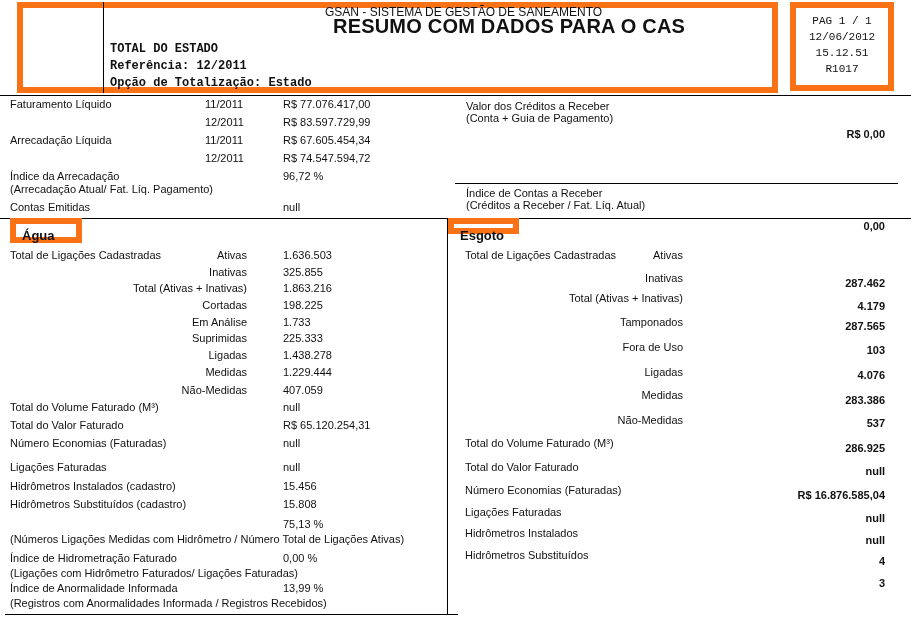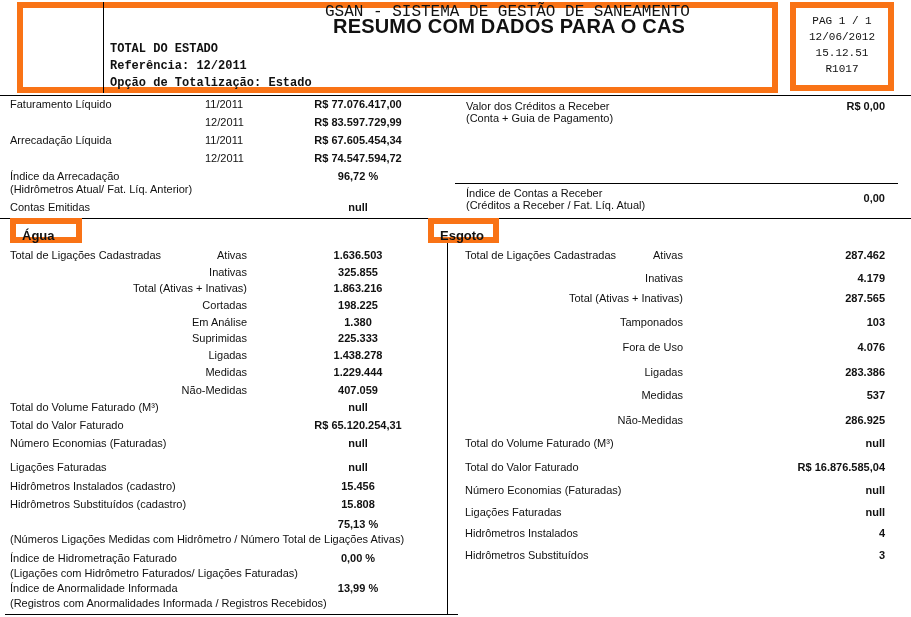--- a/index.html
+++ b/index.html
@@ -5,25 +5,25 @@
   html,body{margin:0;padding:0;background:#ffffff;}
   .page{
     position:relative;width:911px;height:617px;background:#ffffff;
     font-family:"Liberation Sans","DejaVu Sans",sans-serif;
     font-size:11px;color:#111;overflow:hidden;
   }
   .r{position:absolute;white-space:nowrap;line-height:13px;}
   .hline{position:absolute;height:1px;background:#000;}
   .vline{position:absolute;width:1px;background:#000;}
   .box{position:absolute;border:6px solid #f97316;box-sizing:border-box;background:#fff;}
-  .lv{left:283px;width:150px;text-align:center;font-weight:700;}
+  .lv{left:283px;width:150px;text-align:left;font-weight:400;}
   .ls{left:100px;width:147px;text-align:right;}
-  .rv{left:690px;width:195px;text-align:right;font-weight:700;}
+  .rv{left:690px;width:195px;text-align:right;font-weight:700;margin-top:28px;}
   .rs{left:520px;width:163px;text-align:right;}
-  .sys-title{font-family:Liberation Mono, monospace;font-size:16px;}
+  .sys-title{font-family:Liberation Sans, sans-serif;font-size:12px;}
   .report-title{font-size:20px;font-weight:700;letter-spacing:.2px;}
   .hdr-meta{font-family:"Liberation Mono","DejaVu Sans Mono",monospace;font-size:12px;font-weight:700;}
   .pagbox{padding-top:5px;text-align:center;font-family:"Liberation Mono","DejaVu Sans Mono",monospace;font-size:11px;line-height:16px;}
   .sec-title{font-size:13px;font-weight:700;line-height:23px;padding-left:6px;}
 </style>
 </head>
 <body>
 
 <div class="page">
 
@@ -50,53 +50,53 @@
   <div class="r" style="left:205px;top:116px">12/2011</div>
   <div class="r lv" style="top:116px">R$ 83.597.729,99</div>
 
   <div class="r" style="left:10px;top:134px">Arrecadação Líquida</div>
   <div class="r" style="left:205px;top:134px">11/2011</div>
   <div class="r lv" style="top:134px">R$ 67.605.454,34</div>
   <div class="r" style="left:205px;top:152px">12/2011</div>
   <div class="r lv" style="top:152px">R$ 74.547.594,72</div>
 
   <div class="r" style="left:10px;top:170px">Índice da Arrecadação</div>
-  <div class="r" style="left:10px;top:183px">(Hidrômetros Atual/ Fat. Líq. Anterior)</div>
+  <div class="r" style="left:10px;top:183px">(Arrecadação Atual/ Fat. Líq. Pagamento)</div>
   <div class="r lv" style="top:170px">96,72 %</div>
 
   <div class="r" style="left:10px;top:201px">Contas Emitidas</div>
   <div class="r lv" style="top:201px">null</div>
 
   <div class="r" style="left:466px;top:100px">Valor dos Créditos a Receber</div>
   <div class="r" style="left:466px;top:112px">(Conta + Guia de Pagamento)</div>
   <div class="r rv" style="top:100px">R$ 0,00</div>
 
   <div class="hline" style="left:455px;top:183px;width:443px"></div>
   <div class="r" style="left:466px;top:187px">Índice de Contas a Receber</div>
   <div class="r" style="left:466px;top:199px">(Créditos a Receber / Fat. Líq. Atual)</div>
   <div class="r rv" style="top:192px">0,00</div>
 
   <div class="hline" style="left:0;top:218px;width:911px"></div>
   <div class="vline" style="left:447px;top:218px;height:397px"></div>
   <div class="hline" style="left:5px;top:614px;width:453px"></div>
 
   <div class="box sec-title" style="left:10px;top:218px;width:72px;height:25px">Água</div>
-  <div class="box sec-title" style="left:428px;top:218px;width:71px;height:25px">Esgoto</div>
+  <div class="box sec-title" style="left:448px;top:218px;width:71px;height:16px">Esgoto</div>
 
   <div class="r" style="left:10px;top:249px">Total de Ligações Cadastradas</div>
   <div class="r ls" style="top:249px">Ativas</div>
   <div class="r lv" style="top:249px">1.636.503</div>
   <div class="r ls" style="top:266px">Inativas</div>
   <div class="r lv" style="top:266px">325.855</div>
   <div class="r ls" style="top:282px">Total (Ativas + Inativas)</div>
   <div class="r lv" style="top:282px">1.863.216</div>
   <div class="r ls" style="top:299px">Cortadas</div>
   <div class="r lv" style="top:299px">198.225</div>
   <div class="r ls" style="top:316px">Em Análise</div>
-  <div class="r lv" style="top:316px">1.380</div>
+  <div class="r lv" style="top:316px">1.733</div>
   <div class="r ls" style="top:332px">Suprimidas</div>
   <div class="r lv" style="top:332px">225.333</div>
   <div class="r ls" style="top:349px">Ligadas</div>
   <div class="r lv" style="top:349px">1.438.278</div>
   <div class="r ls" style="top:366px">Medidas</div>
   <div class="r lv" style="top:366px">1.229.444</div>
   <div class="r ls" style="top:384px">Não-Medidas</div>
   <div class="r lv" style="top:384px">407.059</div>
 
   <div class="r" style="left:10px;top:401px">Total do Volume Faturado (M³)</div>

